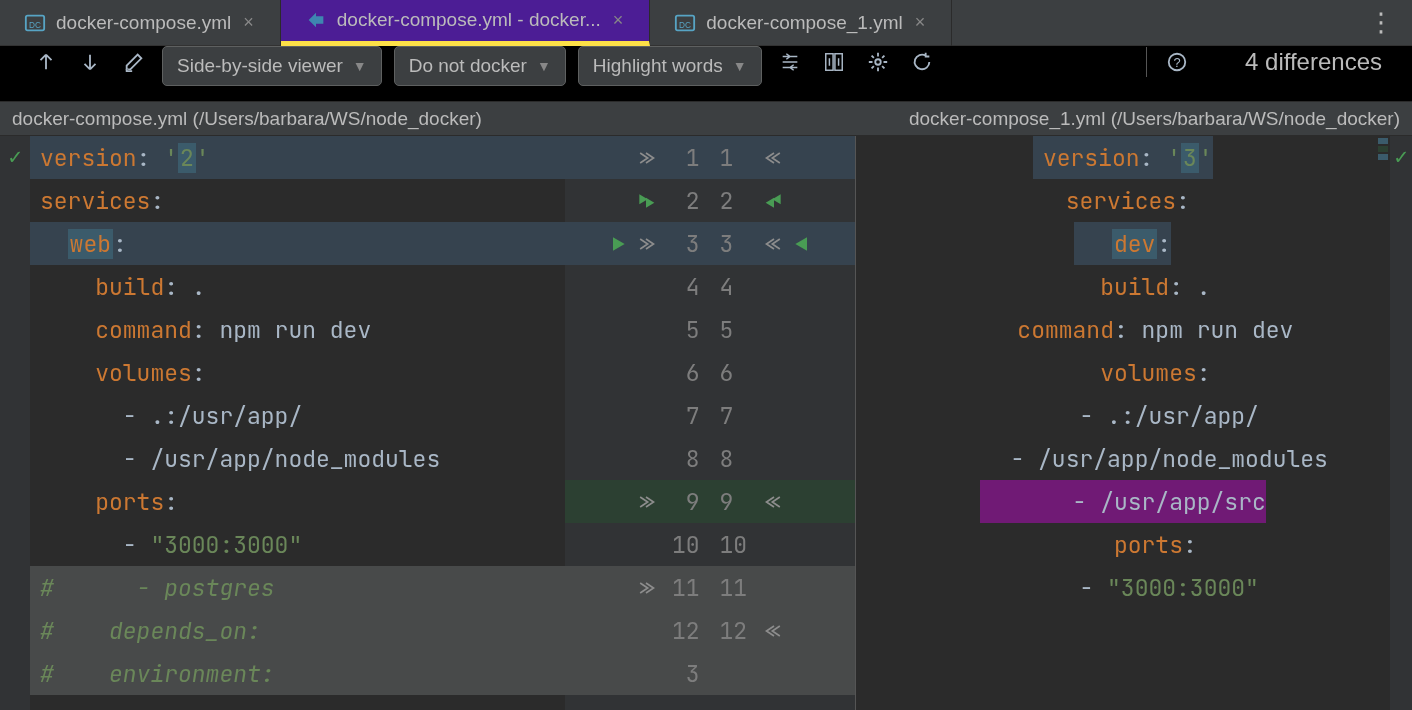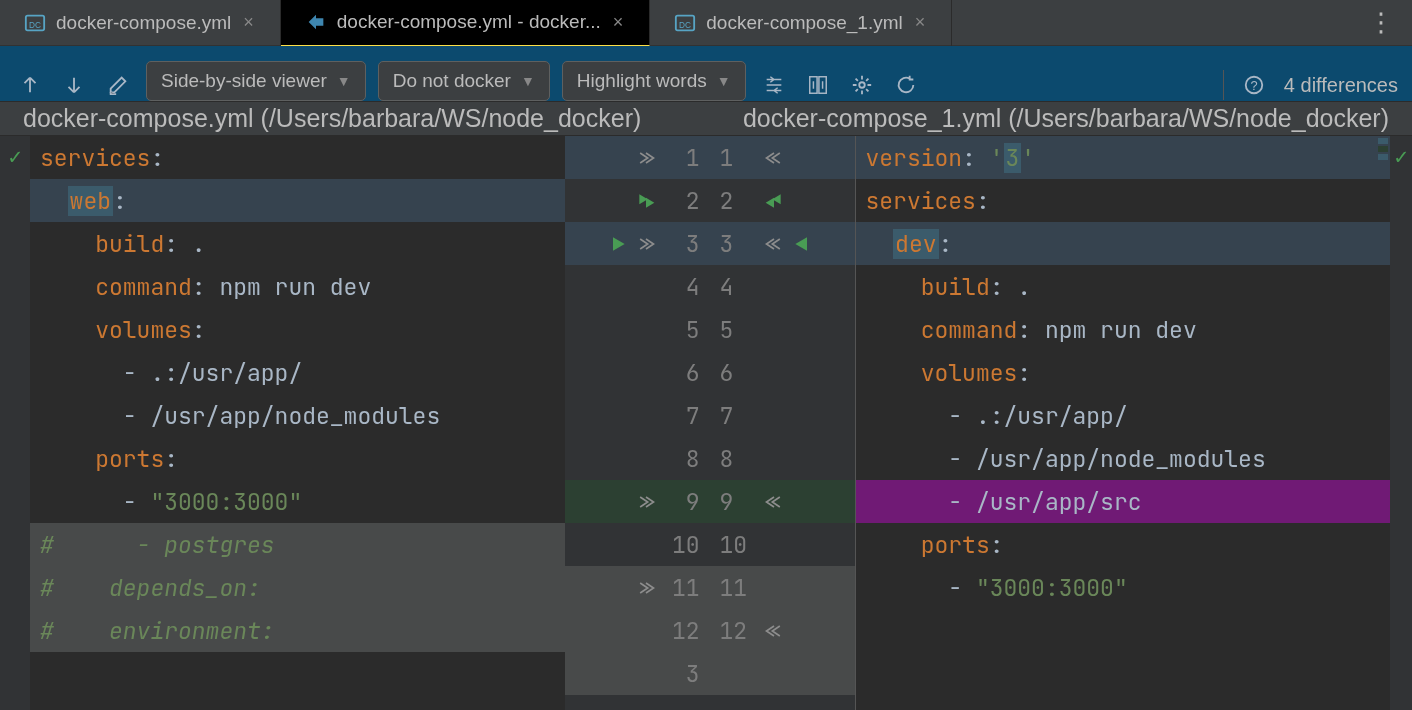--- a/index.html
+++ b/index.html
@@ -28,22 +28,22 @@
   height: 46px;
   padding: 0 24px;
   gap: 10px;
   color: #bbbbbb;
   font-size: 19px;
   white-space: nowrap;
   cursor: pointer;
   border-right: 1px solid #2b2b2b;
 }
 .tab.active {
-  background: #000000;
-  border-bottom: 1px solid #fde047;
+  background: #4c1d95;
+  border-bottom: 5px solid #fde047;
 }
 .tab-close {
   font-size: 18px;
   color: #888;
   padding: 0 2px;
   cursor: pointer;
 }
 .tab-icon {
   width: 22px;
   height: 22px;
@@ -55,25 +55,25 @@
   margin-left: auto;
   padding: 0 18px;
   color: #bbbbbb;
   font-size: 26px;
   cursor: pointer;
 }
 
 
 .toolbar {
   display: flex;
-  align-items: flex-end;
+  align-items: flex-start;
   height: 56px;
-  padding: 0 14px;
+  padding: 0 30px;
   gap: 12px;
-  background: #0c4a6e;
+  background: #000000;
   border-bottom: 1px solid #2b2b2b;
 }
 .tool-btn {
   display: inline-flex;
   align-items: center;
   justify-content: center;
   width: 32px;
   height: 32px;
   cursor: pointer;
   color: #a9b7c6;
@@ -96,43 +96,44 @@
   font-size: 14px;
   color: #888;
 }
 .toolbar-right {
   margin-left: auto;
   display: flex;
   align-items: center;
   gap: 14px;
 }
 .diff-status {
-  font-size: 20px;
+  font-size: 24px;
   color: #bbbbbb;
   white-space: nowrap;
+  margin-left: 38px;
 }
 .sep {
   width: 1px;
   height: 30px;
   background: #555;
 }
 
 
 .paths {
   display: flex;
   align-items: center;
   height: 34px;
   background: #3c3f41;
   border-bottom: 1px solid #2b2b2b;
 }
 .path {
   flex: 0 0 50%;
-  font-size: 25px;
+  font-size: 19px;
   color: #bbbbbb;
-  padding: 0 23px;
+  padding: 0 12px;
   overflow: hidden;
 }
 .path:last-child { text-align: right; }
 
 
 .diff-area {
   display: flex;
   flex: 1;
   overflow: hidden;
   font-family: "JetBrains Mono", Consolas, monospace;
@@ -154,21 +155,21 @@
   width: 22px;
   background: #313335;
 }
 .pane {
   flex: 1;
   display: flex;
   flex-direction: column;
   background: #2b2b2b;
   position: relative;
 }
-.pane-right { border-left: 1px solid #555; }
+.pane-right { border-left: 1px solid #555; align-items: center; }
 .center-gutter {
   width: 290px;
   background: #313335;
   display: flex;
   flex-direction: column;
 }
 .line {
   display: flex;
   align-items: center;
   height: 43px;
@@ -336,20 +337,21 @@
 <div class="paths">
   <div class="path">docker-compose.yml (/Users/barbara/WS/node_docker)</div>
   <div class="path">docker-compose_1.yml (/Users/barbara/WS/node_docker)</div>
 </div>
 
 <div class="diff-area">
   <div class="gutter-left">
     <div class="check-mark">✓</div>
   </div>
   <div class="pane" id="pane-left">
+      <div class="line modified"><span class="code"><span class="key">version</span><span class="punct">: </span><span class="str">'</span><span class="str chg">2</span><span class="str">'</span></span></div>
       <div class="line "><span class="code"><span class="key">services</span><span class="punct">:</span></span></div>
       <div class="line modified"><span class="code"><span class="">  </span><span class="key chg">web</span><span class="punct">:</span></span></div>
       <div class="line "><span class="code"><span class="">    </span><span class="key">build</span><span class="punct">: </span><span class="plain">.</span></span></div>
       <div class="line "><span class="code"><span class="">    </span><span class="key">command</span><span class="punct">: </span><span class="plain">npm run dev</span></span></div>
       <div class="line "><span class="code"><span class="">    </span><span class="key">volumes</span><span class="punct">:</span></span></div>
       <div class="line "><span class="code"><span class="">      </span><span class="bullet">- </span><span class="plain">.:/usr/app/</span></span></div>
       <div class="line "><span class="code"><span class="">      </span><span class="bullet">- </span><span class="plain">/usr/app/node_modules</span></span></div>
       <div class="line "><span class="code"><span class="">    </span><span class="key">ports</span><span class="punct">:</span></span></div>
       <div class="line "><span class="code"><span class="">      </span><span class="bullet">- </span><span class="str">"3000:3000"</span></span></div>
       <div class="line deleted-block"><span class="code"><span class="comment">#</span><span class="comment">      - postgres</span></span></div>

